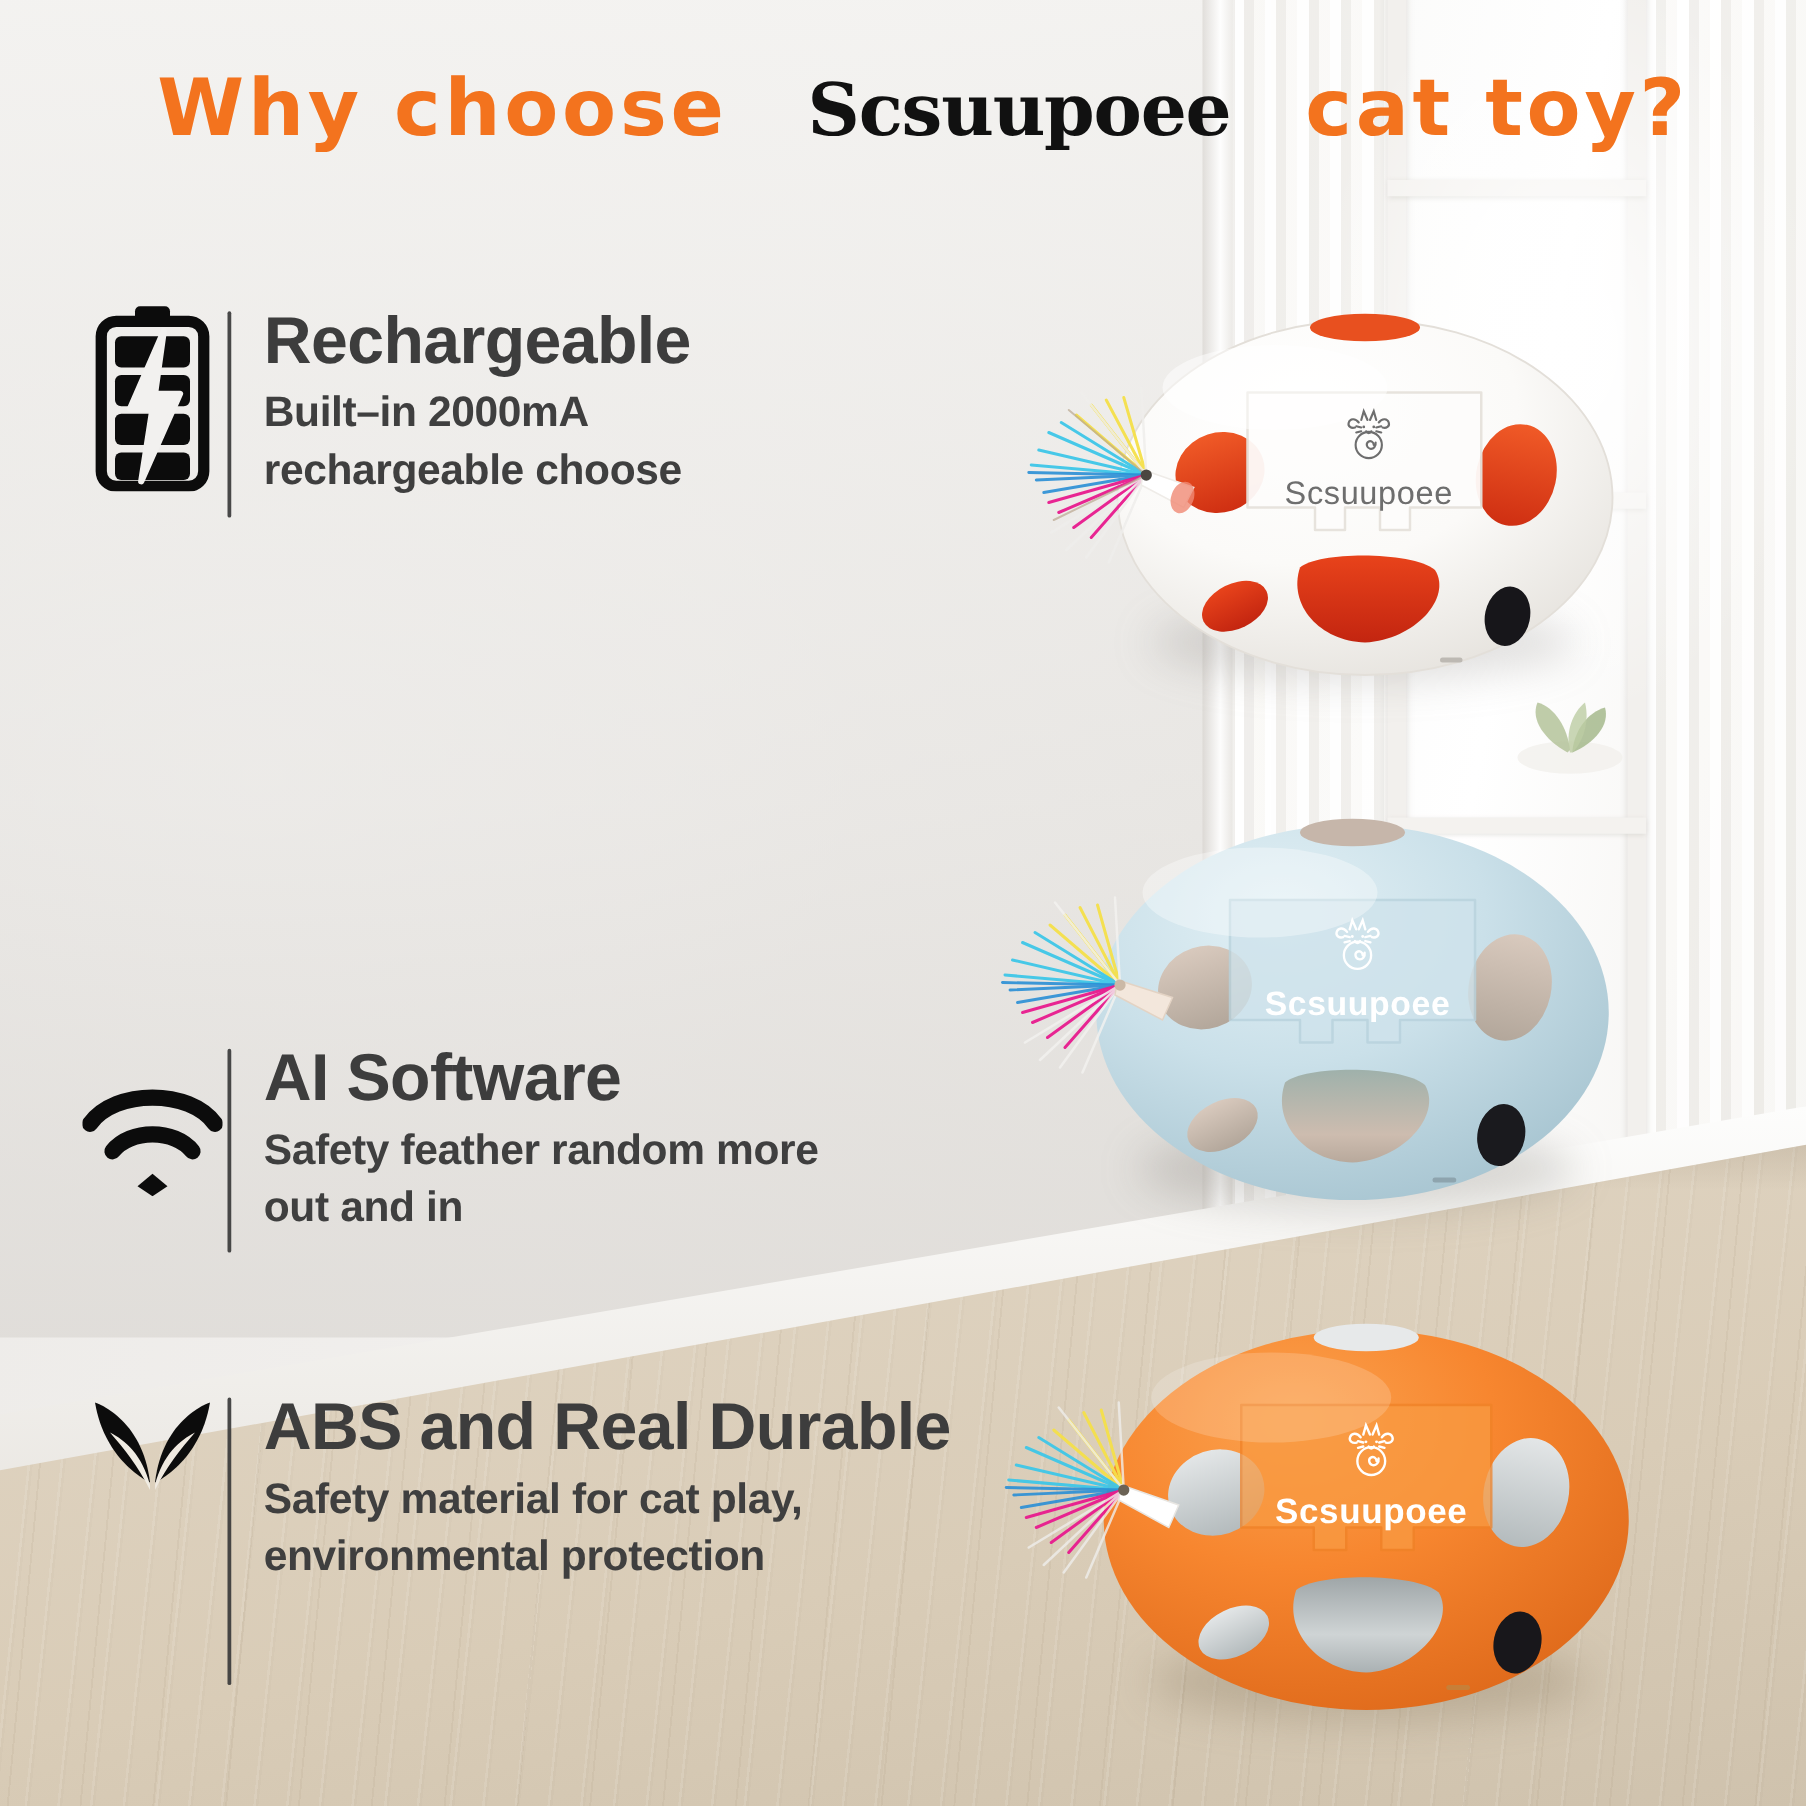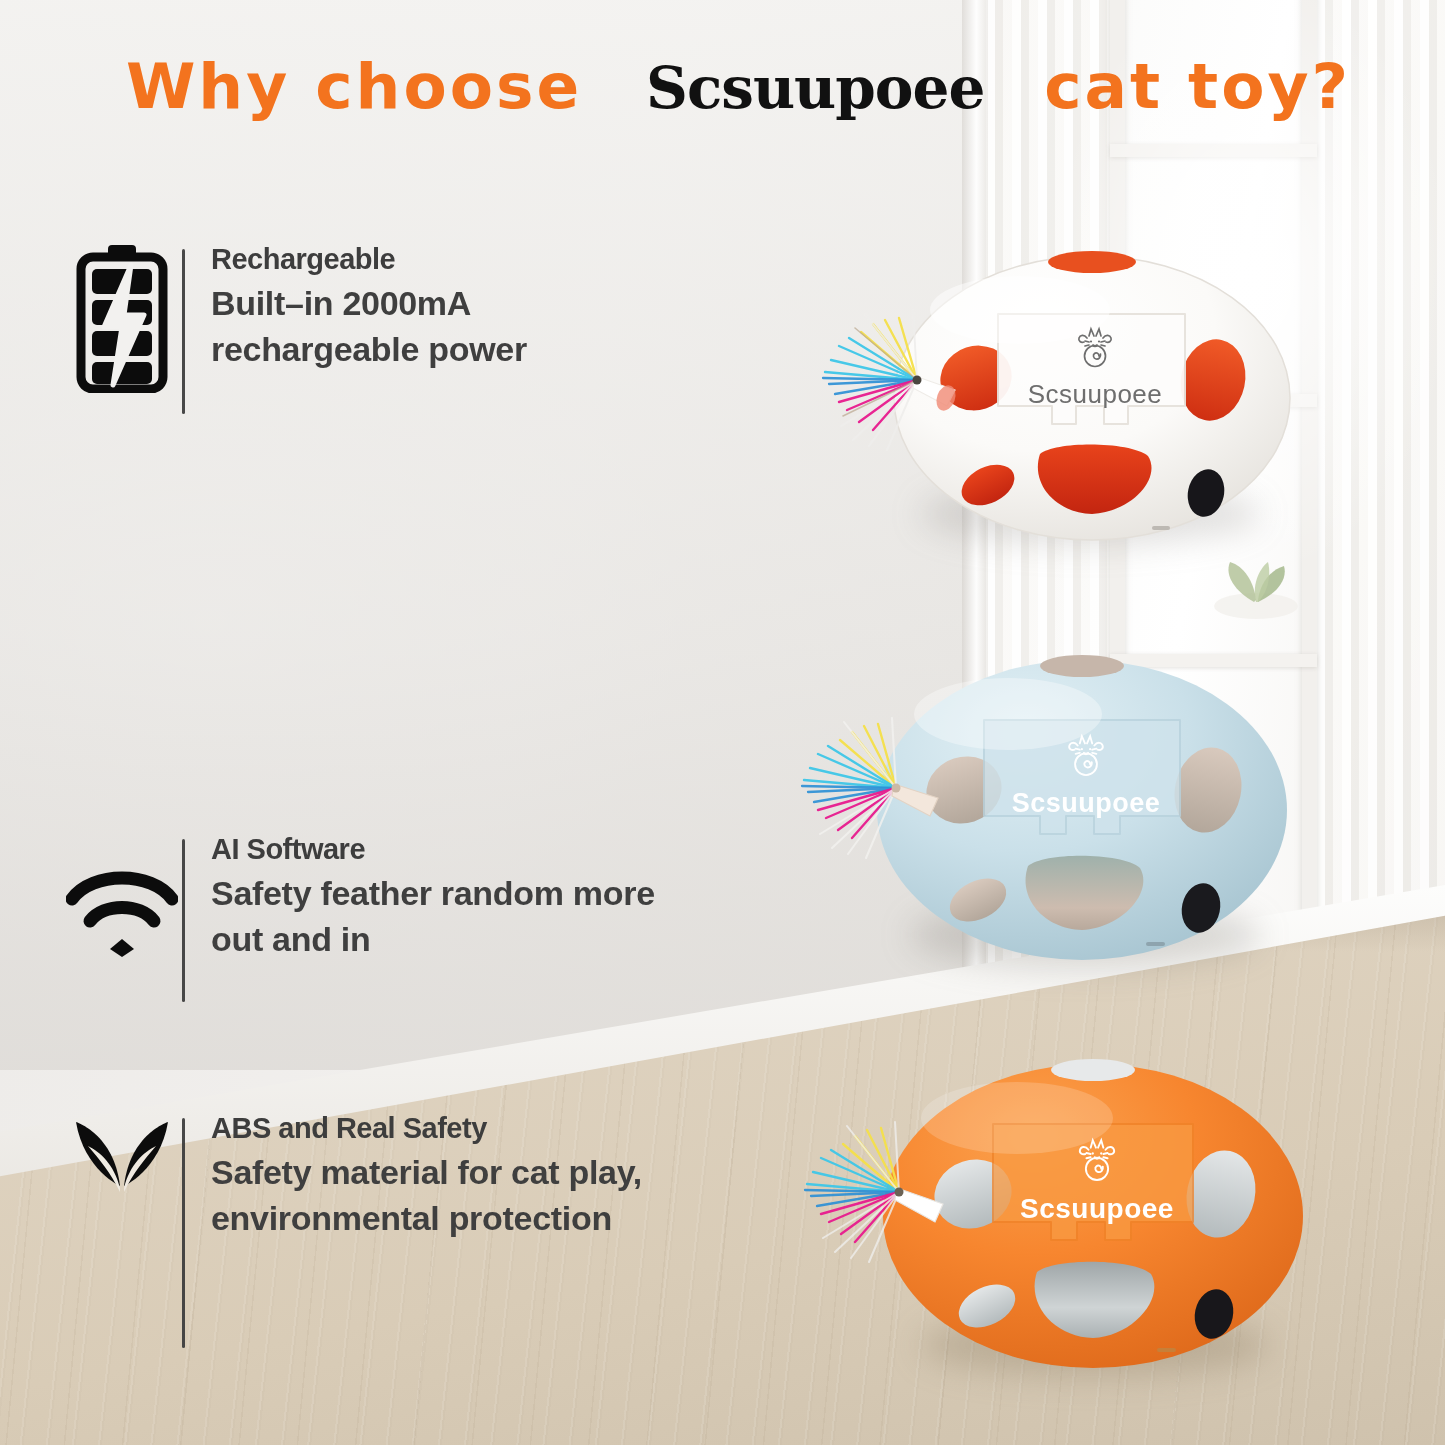--- a/index.html
+++ b/index.html
@@ -95,21 +95,21 @@
   
   .feature{position:absolute;display:flex;align-items:flex-start;z-index:25;}
   .f-icon{
     width:120px;min-width:120px;display:flex;align-items:center;justify-content:center;
   }
   .f-divider{
     width:3px;background:#3a3a3a;margin:6px 26px 6px 0;border-radius:2px;opacity:.92;
   }
   .f-text{display:flex;flex-direction:column;}
   .f-title{
-    font-size:29px;font-weight:bold;color:#3d3d3d;line-height:1.12;margin-bottom:6px;
+    font-size:53px;font-weight:bold;color:#3d3d3d;line-height:1.12;margin-bottom:6px;
     font-family:"Liberation Sans", sans-serif;letter-spacing:-.5px;
   }
   .f-desc{
     font-size:34px;font-weight:bold;color:#3f3f3f;line-height:1.33;
     font-family:"Liberation Sans", sans-serif;letter-spacing:-.3px;
   }
 
   
   #feature-rechargeable{left:62px;top:243px;}
   #feature-rechargeable .f-divider{height:165px;}
@@ -189,21 +189,21 @@
           <rect x="18" y="57" width="60" height="25" rx="5"></rect>
           <rect x="18" y="88" width="60" height="25" rx="5"></rect>
           <rect x="18" y="119" width="60" height="22" rx="5"></rect>
         </g>
         <path d="M57 22 L30 84 L48 84 L39 142 L70 72 L50 72 Z" fill="#f2f1ef" stroke="#f2f1ef" stroke-width="5" stroke-linejoin="round"></path>
       </svg>
     </div>
     <div class="f-divider"></div>
     <div class="f-text">
       <div class="f-title">Rechargeable</div>
-      <div class="f-desc" style="max-width:420px">Built–in 2000mA rechargeable power</div>
+      <div class="f-desc" style="max-width:420px">Built–in 2000mA rechargeable choose</div>
     </div>
   </div>
 
 
   <div class="feature" id="feature-ai">
     <div class="f-icon">
       <svg width="112" height="96" viewBox="0 0 112 96">
         <path d="M6 38 C26 10 86 10 106 38" fill="none" stroke="#0c0c0c" stroke-width="13" stroke-linecap="round"></path>
         <path d="M24 60 C38 42 74 42 88 60" fill="none" stroke="#0c0c0c" stroke-width="13" stroke-linecap="round"></path>
         <path d="M56 78 L68 88 L56 96 L44 88 Z" fill="#0c0c0c"></path>
@@ -220,21 +220,21 @@
     <div class="f-icon">
       <svg width="112" height="90" viewBox="0 0 112 90">
         <path d="M10 10 C10 10 48 22 54 74 C54 74 18 58 10 10 Z" fill="#0c0c0c"></path>
         <path d="M102 10 C102 10 64 22 58 74 C58 74 94 58 102 10 Z" fill="#0c0c0c"></path>
         <path d="M54 76 C48 52 34 40 22 34 C34 48 44 60 54 80 Z" fill="#f0ece3"></path>
         <path d="M58 76 C64 52 78 40 90 34 C78 48 68 60 58 80 Z" fill="#efe9e0"></path>
       </svg>
     </div>
     <div class="f-divider"></div>
     <div class="f-text">
-      <div class="f-title">ABS and Real Safety</div>
+      <div class="f-title">ABS and Real Durable</div>
       <div class="f-desc" style="max-width:450px">Safety material for cat play, environmental protection</div>
     </div>
   </div>
 
   <div class="product" id="white-toy" style="left:880px;top:248px;width:420px;height:320px;">
     <div class="shadow-ell" style="left:40px;top:236px;width:340px;height:60px;background:rgba(120,115,108,.22);"></div>
     <svg viewBox="0 0 420 320" width="420" height="320" style="position:absolute;left:0;top:0;">
       <defs>
         <radialGradient id="wBody" cx="38%" cy="26%" r="78%">
           <stop offset="0%" stop-color="#ffffff"></stop>

